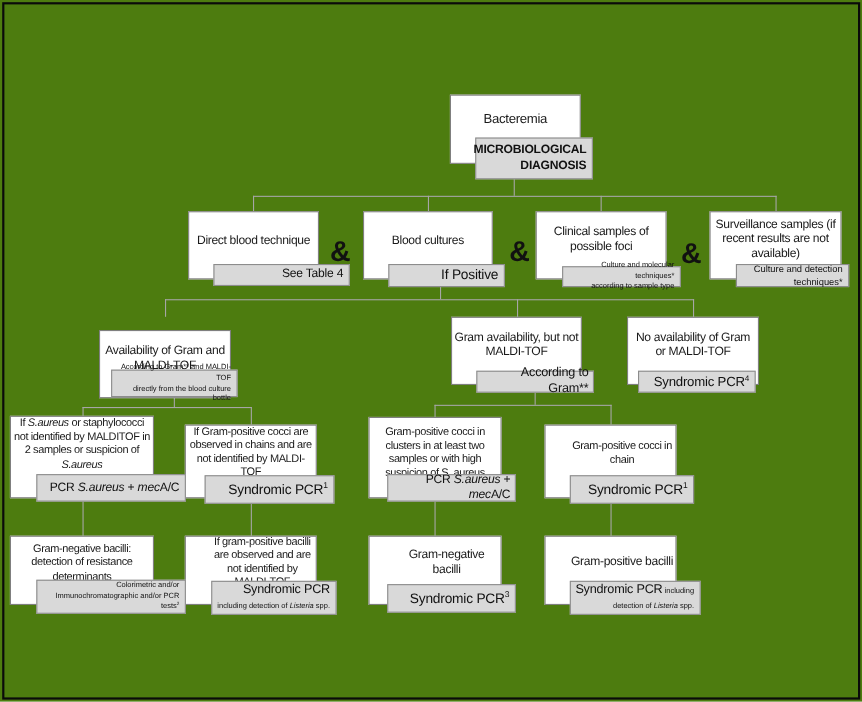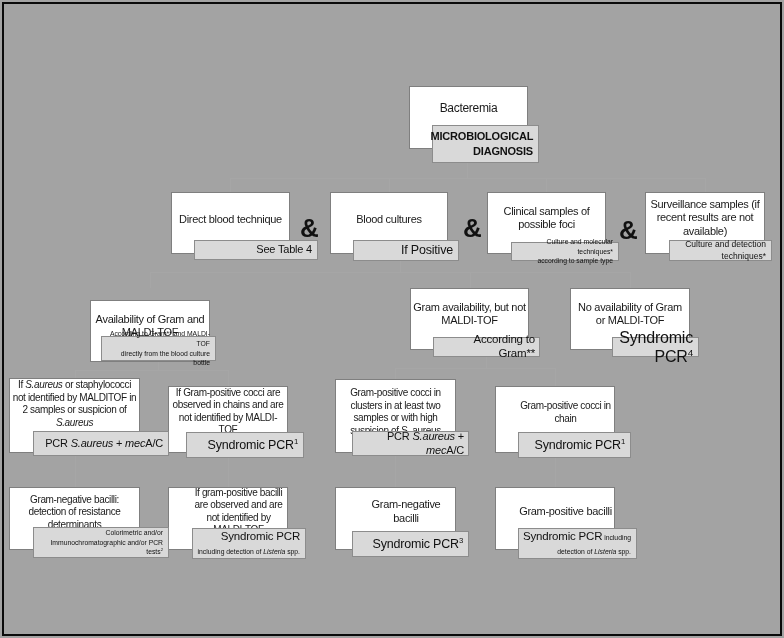--- a/index.html
+++ b/index.html
@@ -1,17 +1,17 @@
 <!DOCTYPE html>
 <html><head>
 <meta charset="utf-8">
 <style>
   html,body{margin:0;padding:0;background:#fff;}
   #canvas{
-    position:relative;width:784px;height:638px;background:#a3a3a3;overflow:hidden;
+    position:relative;width:784px;height:638px;background:#4d7c0f;overflow:hidden;
     font-family:"Liberation Sans", sans-serif;color:#1a1a1a;
   }
   #frame{position:absolute;left:2px;top:2px;width:776px;height:630px;border:2px solid #0a0a0a;z-index:0;}
   .line{position:absolute;background:#a6a6a6;z-index:1;}
   .wbox{
     position:absolute;background:#ffffff;border:1px solid #7f7f7f;z-index:2;
     display:flex;align-items:center;justify-content:center;text-align:center;
     font-size:11px;letter-spacing:-0.3px;line-height:1.22;box-sizing:border-box;padding:2px;
   }
   .wbox.top{align-items:flex-start;padding-top:0;}
@@ -117,21 +117,21 @@
   <div class="wbox pb12" style="left:410px;top:288px;width:119px;height:62px">
     <div>Gram availability, but not MALDI-TOF</div>
   </div>
   <div class="gtag" style="left:433px;top:337px;width:107px;height:20px;font-size:11.5px;padding-right:4px">
     <div>According to Gram**</div>
   </div>
 
   <div class="wbox pb12" style="left:570px;top:288px;width:120px;height:62px">
     <div>No availability of Gram or MALDI-TOF</div>
   </div>
-  <div class="gtag" style="left:612px;top:337px;width:87px;height:20px;font-size:16px">
+  <div class="gtag" style="left:580px;top:337px;width:107px;height:20px;font-size:12px">
     <div><span>Syndromic PCR</span><sup>4</sup></div>
   </div>
 
   <div class="wbox dense top" style="left:9px;top:378px;width:131px;height:75px">
     <div><span>If </span><span class="it">S.aureus</span><span> or staphylococci not identified by MALDITOF in 2 samples or suspicion of </span><span class="it">S.aureus</span></div>
   </div>
   <div class="gtag" style="left:33px;top:431px;width:136px;height:25px">
     <div><span>PCR </span><span class="it">S.aureus</span><span> + </span><span class="it">mec</span><span>A/C</span></div>
   </div>
 

